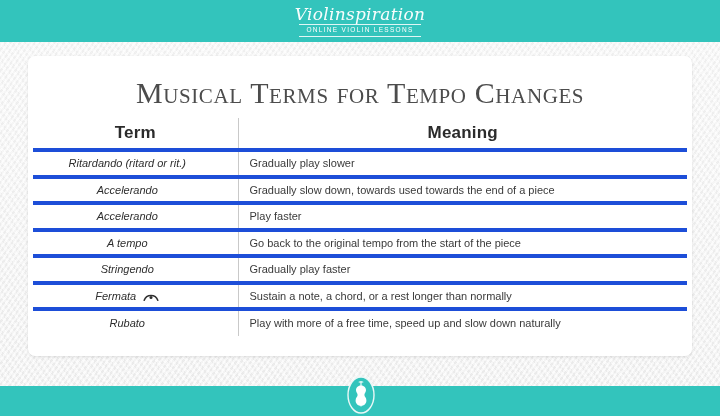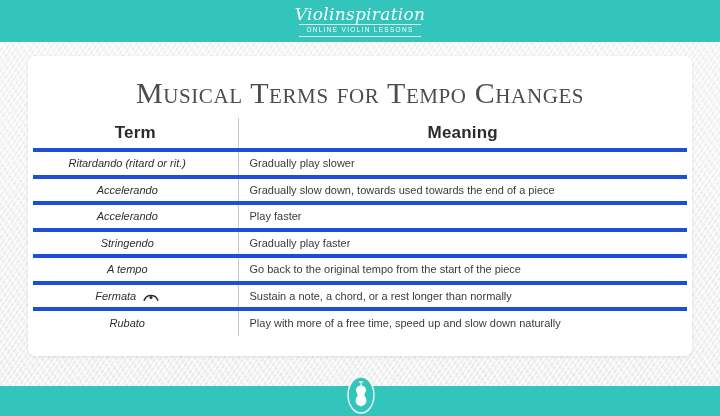--- a/index.html
+++ b/index.html
@@ -226,33 +226,33 @@
             <span class="term-inner">
               <span>Accelerando</span>
             </span>
           </td>
           <td class="mean">Play faster</td>
         </tr>
 
         <tr>
           <td class="term">
             <span class="term-inner">
+              <span>A tempo</span>
+            </span>
+          </td>
+          <td class="mean">Go back to the original tempo from the start of the piece</td>
+        </tr>
+
+        <tr>
+          <td class="term">
+            <span class="term-inner">
               <span>Stringendo</span>
             </span>
           </td>
           <td class="mean">Gradually play faster</td>
-        </tr>
-
-        <tr>
-          <td class="term">
-            <span class="term-inner">
-              <span>A tempo</span>
-            </span>
-          </td>
-          <td class="mean">Go back to the original tempo from the start of the piece</td>
         </tr>
 
         <tr>
           <td class="term">
             <span class="term-inner">
               <span>Fermata</span>
               <svg class="fermata" viewBox="0 0 16 11">
                 <path d="M1.2 10.3 A7.2 7.2 0 0 1 14.8 10.3" fill="none" stroke="#2e2e2e" stroke-width="1.5" stroke-linecap="round"></path>
                 <circle cx="8" cy="7.6" r="1.5" fill="#2e2e2e"></circle>
               </svg>

